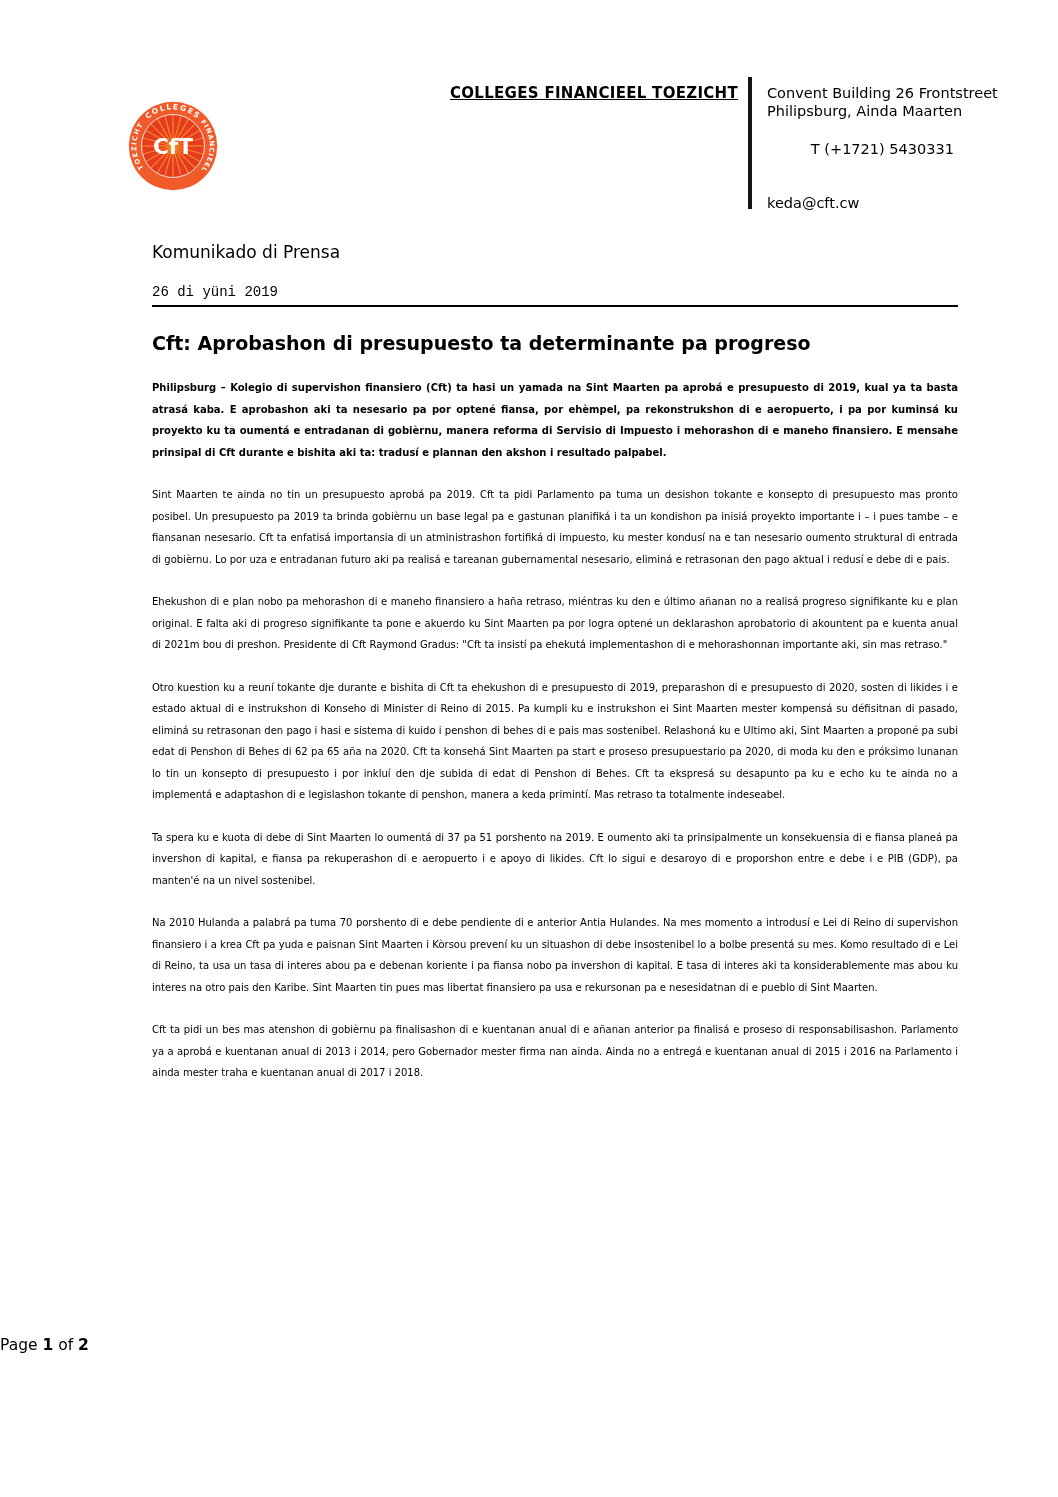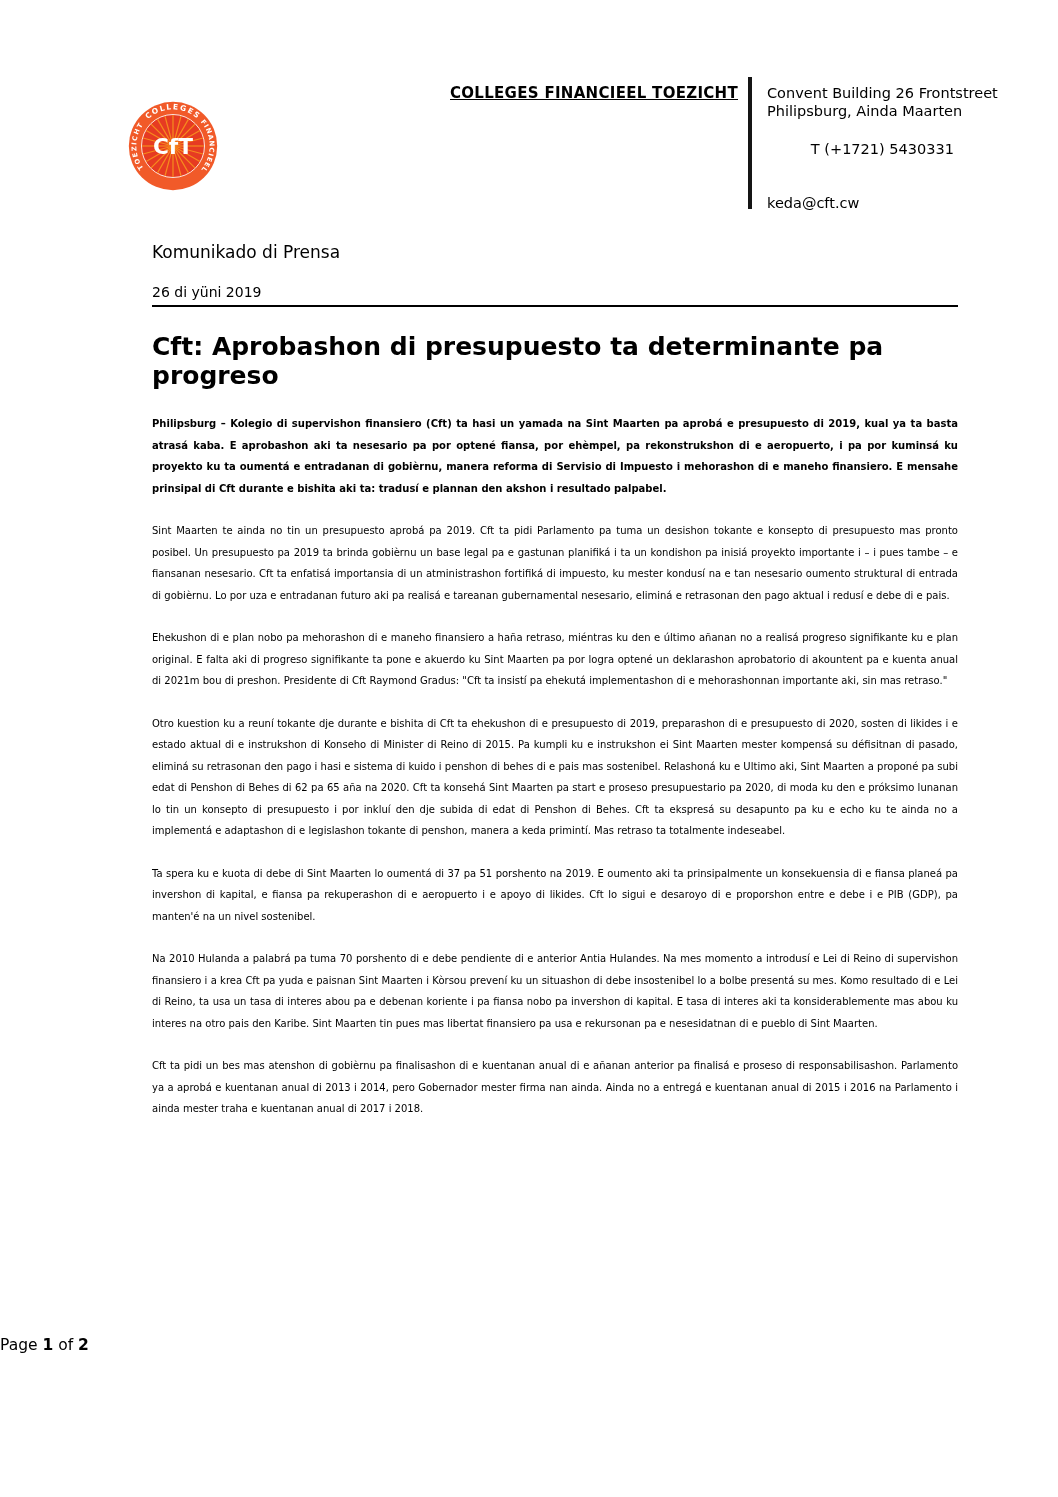--- a/index.html
+++ b/index.html
@@ -24,23 +24,23 @@
   .contact{
     position:absolute;left:767px;top:84px;
     font-size:14.5px;line-height:18px;
   }
   .contact .line{white-space:nowrap;}
   .contact .phone{margin-top:20px;text-align:center;}
   .contact .email{margin-top:36px;}
   
   .content{position:absolute;left:128px;top:242px;width:806px;margin-left:24px;}
   .doc-type{font-size:17px;margin:0 0 22px 0;}
-  .date-line{font-size:14px;margin:0 0 5px 0;}
+  .date-line{font-size:14px;margin:0 0 5px 0;font-family:Liberation Mono, monospace;}
   .rule{border:0;border-top:2px solid #000;margin:0 0 25px 0;}
-  .headline{font-size:25px;font-weight:bold;margin:0 0 23px 0;}
+  .headline{font-size:19px;font-weight:bold;margin:0 0 23px 0;}
   .para{
     font-size:10px;line-height:21.5px;text-align:justify;
     margin:0 0 21px 0;
   }
   .para.bold{font-weight:bold;}
   
   .footer{
     position:absolute;left:0;top:1336px;width:100%;
     text-align:left;font-size:15.5px;
   }

